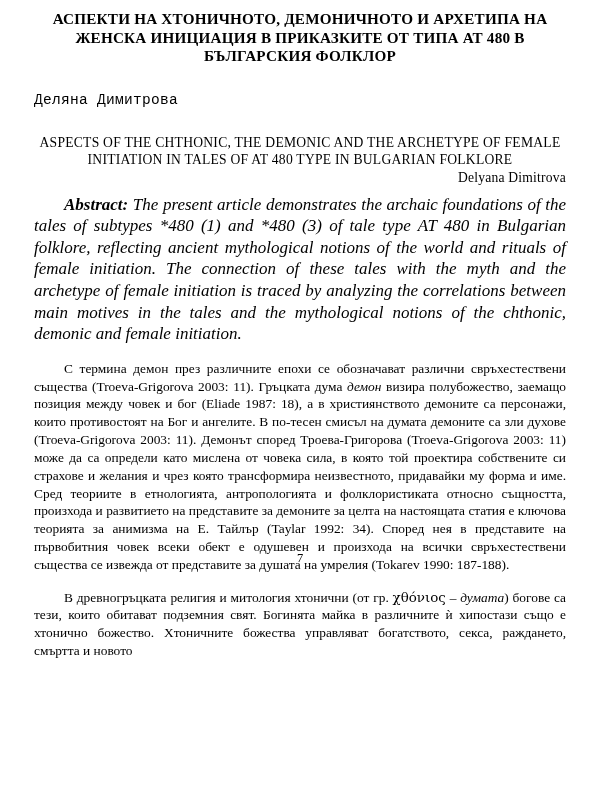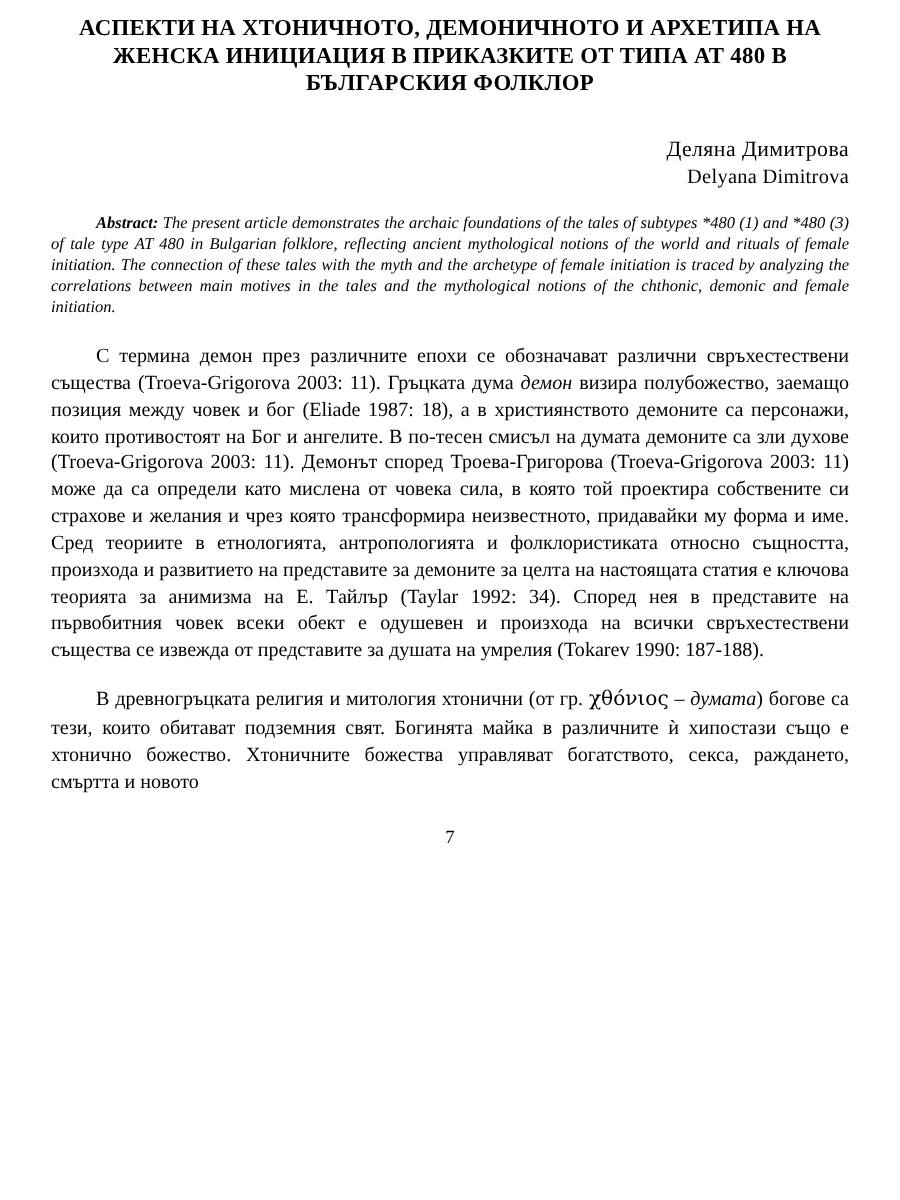--- a/index.html
+++ b/index.html
@@ -23,42 +23,43 @@
   }
   .title {
     text-align: center;
     font-weight: bold;
     font-size: 15.2px;
     line-height: 1.22;
     letter-spacing: 0.2px;
     margin: 0 6px;
   }
   .author-cyr {
-    text-align: right;
+    text-align: left;
     font-size: 14.5px;
     margin-top: 26px;
     letter-spacing: 0.3px;
+    font-family: Liberation Mono, monospace;
   }
   .title-en {
     text-align: center;
     font-size: 13.6px;
     line-height: 1.30;
     margin-top: 26px;
     letter-spacing: 0.25px;
   }
   .author-en {
     text-align: right;
     font-size: 13.6px;
     line-height: 1.30;
     letter-spacing: 0.2px;
   }
   .abstract {
-    margin-top: 17px;
+    margin-top: 7px;
     font-style: italic;
-    font-size: 11px;
+    font-size: 17px;
     line-height: 1.27;
     text-align: justify;
     text-indent: 30px;
   }
   .abstract b {
     font-weight: bold;
   }
   .keywords {
     font-style: italic;
     font-size: 13.2px;
@@ -100,20 +101,21 @@
 </style>
 </head>
 <body>
 
 <div class="page">
 
   <div class="title">АСПЕКТИ НА ХТОНИЧНОТО, ДЕМОНИЧНОТО И АРХЕТИПА НА ЖЕНСКА ИНИЦИАЦИЯ В ПРИКАЗКИТЕ ОТ ТИПА АТ 480 В БЪЛГАРСКИЯ ФОЛКЛОР</div>
 
   <div class="author-cyr">Деляна Димитрова</div>
 
+  <div class="title-en">ASPECTS OF THE CHTHONIC, THE DEMONIC AND THE ARCHETYPE OF FEMALE INITIATION IN TALES OF AT 480 TYPE IN BULGARIAN FOLKLORE</div>
 
   <div class="author-en">Delyana Dimitrova</div>
 
   <div class="abstract">
     <b>Abstract:</b><span> The present article demonstrates the archaic foundations of the tales of subtypes *480 (1) and *480 (3) of tale type AT 480 in Bulgarian folklore, reflecting ancient mythological notions of the world and rituals of female initiation. The connection of these tales with the myth and the archetype of female initiation is traced by analyzing the correlations between main motives in the tales and the mythological notions of the chthonic, demonic and female initiation.</span>
   </div>
 
 
 
   <div class="body-text">

